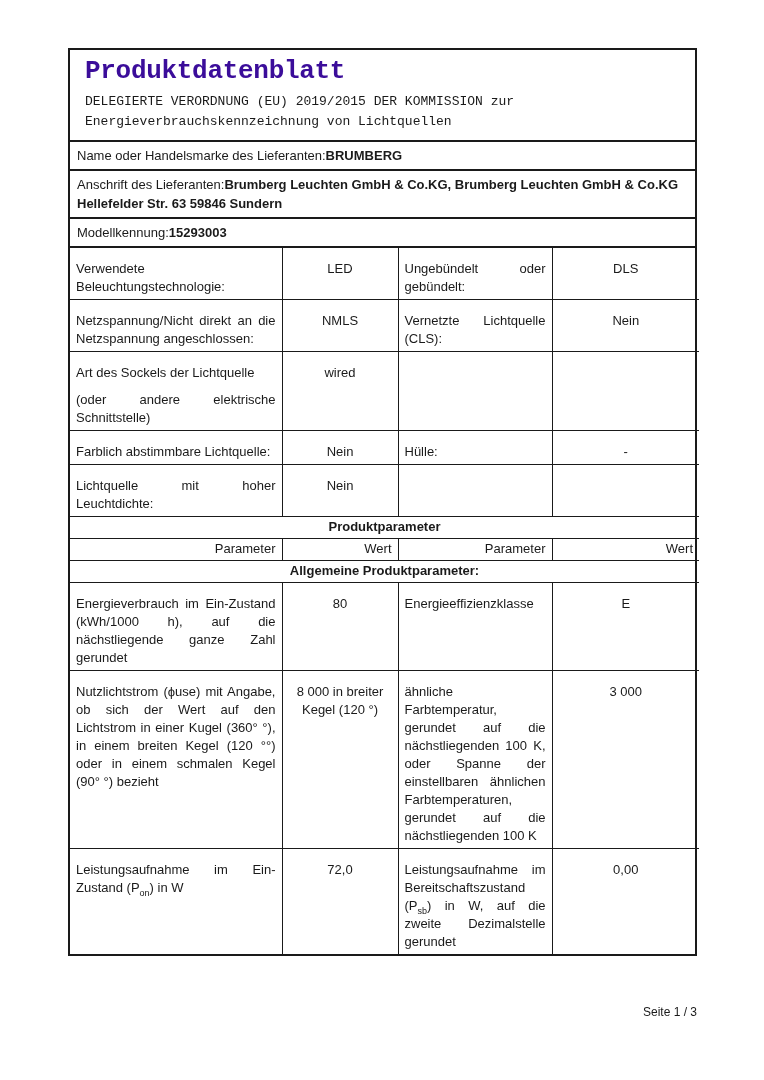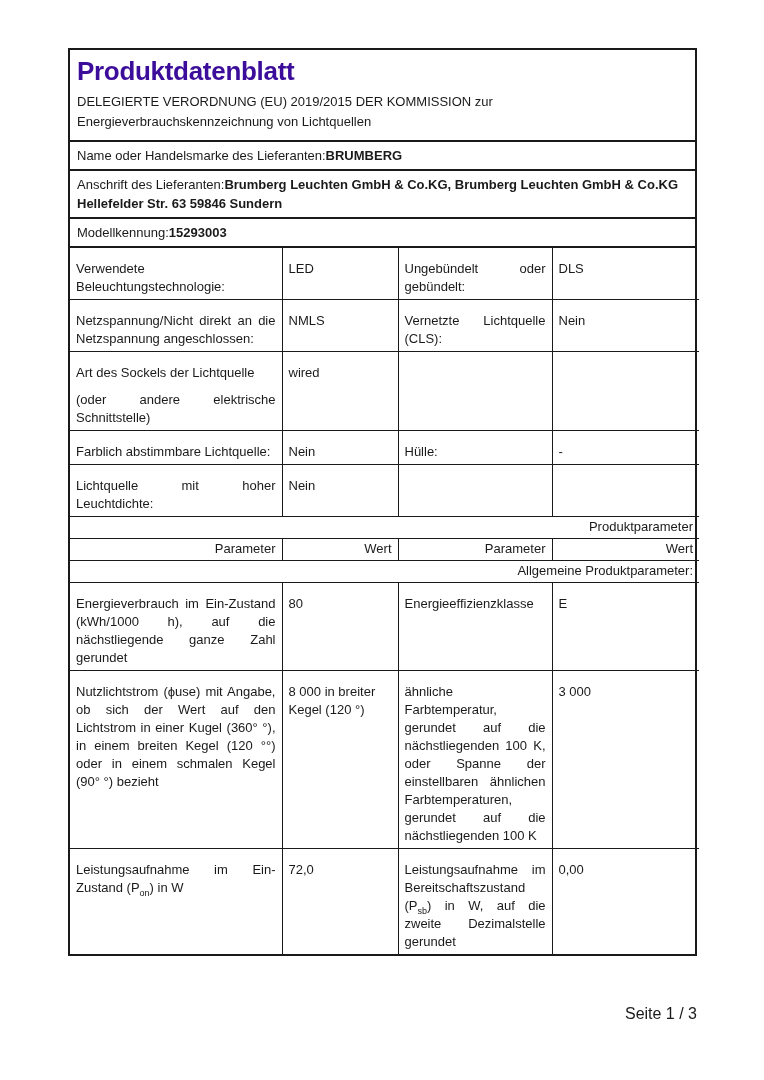--- a/index.html
+++ b/index.html
@@ -21,21 +21,21 @@
     border: 2px solid #1a1a1a;
     background: #fff;
   }
   .sec {
     border-bottom: 2px solid #1a1a1a;
     padding: 4px 7px;
     font-size: 13px;
     line-height: 19px;
     box-sizing: border-box;
   }
-  .title-box { padding: 6px 7px 8px; }
+  .title-box { padding: 6px 15px 8px; font-family: Liberation Mono, monospace; }
   .page-title {
     font-size: 26px;
     line-height: 31px;
     font-weight: bold;
     letter-spacing: -0.3px;
     color: #3b0d9a;
     margin: 0 0 5px 0;
   }
   .subtitle {
     font-size: 13px;
@@ -56,38 +56,38 @@
     border: 1px solid #1a1a1a;
     vertical-align: top;
     padding: 12px 6px 3px 6px;
     overflow: hidden;
   }
   table.param-table td:first-child { border-left: none; }
   table.param-table td:last-child { border-right: none; }
   #light-source-rows tr:first-child td { border-top: none; }
   #product-parameter-rows tr:last-child td { border-bottom: none; }
   td.cell-param { text-align: justify; }
-  td.cell-value { }
+  td.cell-value { text-align: center; }
   td .para + .para { margin-top: 9px; }
   tr.full-header td {
-    text-align: right;
-    font-weight: normal;
+    text-align: center;
+    font-weight: bold;
     padding: 1px 6px 2px 6px;
   }
   tr.col-header td {
     text-align: right;
     font-weight: normal;
     padding: 1px 6px 2px 6px;
   }
   sub { font-size: 9px; line-height: 0; }
   .footer {
     position: absolute;
     top: 1005px;
     right: 67px;
-    font-size: 16px;
+    font-size: 12px;
     color: #1a1a1a;
   }
 </style>
 </head>
 <body>
 
 <div class="doc">
 
   <div class="sec title-box">
     <h1 class="page-title" style="color: rgb(59, 13, 154);">Produktdatenblatt</h1>

